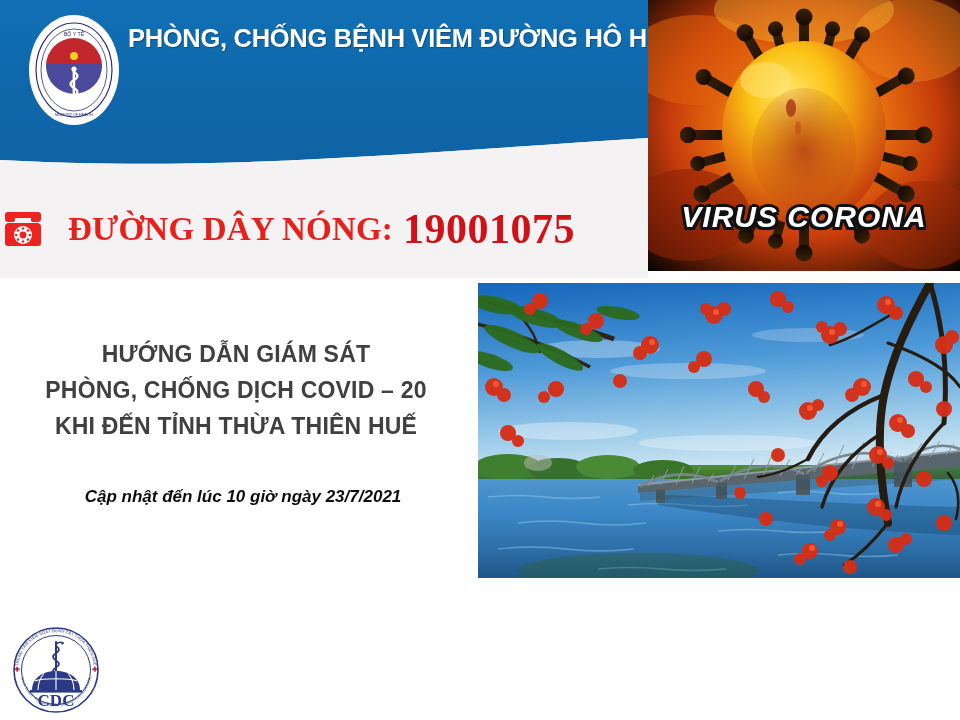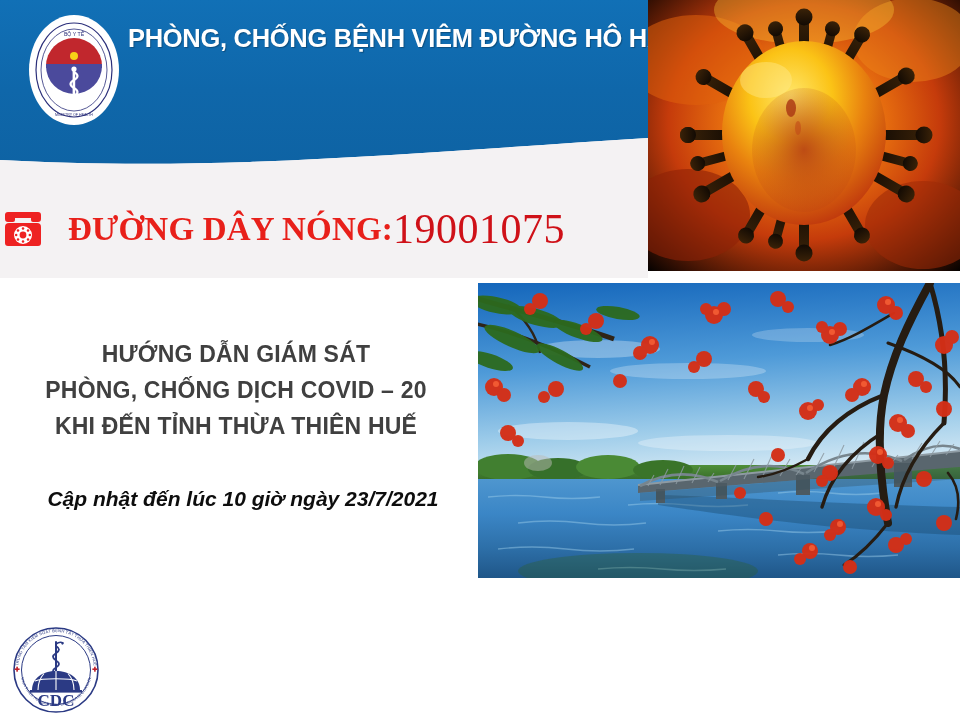--- a/index.html
+++ b/index.html
@@ -90,23 +90,24 @@
   #hotline-label {
     font-family: "Liberation Serif", serif;
     font-weight: bold;
     font-size: 33px;
     color: #e8201a;
     letter-spacing: 0.2px;
     white-space: nowrap;
   }
   #hotline-number {
     font-family: "Liberation Serif", serif;
-    font-weight: normal;
+    font-weight: bold;
     font-size: 42px;
     color: #cf1118;
+    margin-left: 10px;
     letter-spacing: 0.5px;
     white-space: nowrap;
   }
 
   
   #virus-photo {
     position: absolute;
     left: 648px; top: 0;
     width: 312px; height: 271px;
     overflow: hidden;
@@ -157,21 +158,21 @@
     white-space: nowrap;
   }
   #update-note {
     position: absolute;
     left: 14px; top: 487px;
     width: 458px;
     text-align: center;
     color: #0d0d0d;
     font-weight: bold;
     font-style: italic;
-    font-size: 21px;
+    font-size: 17px;
     white-space: nowrap;
   }
 
   
   #cdc-logo {
     position: absolute;
     left: 6px; top: 620px;
     width: 100px; height: 96px;
   }
   #cdc-logo svg { display: block; }
@@ -357,20 +358,21 @@
           </g>
       </g>
     </g>
 
     <ellipse cx="156" cy="133" rx="82" ry="92" fill="url(#bodyGrad)"></ellipse>
     <ellipse cx="156" cy="150" rx="52" ry="62" fill="url(#coreGrad)"></ellipse>
     <ellipse cx="143" cy="108" rx="5" ry="9" fill="#a93512" opacity="0.8"></ellipse>
     <ellipse cx="150" cy="128" rx="3" ry="7" fill="#c24a18" opacity="0.6"></ellipse>
     <ellipse cx="118" cy="80" rx="26" ry="18" fill="#ffe98a" opacity="0.45"></ellipse>
   </svg>
+  <div id="virus-caption">VIRUS CORONA</div>
 </div>
 
 <div id="hue-photo">
   <svg width="482" height="295" viewBox="0 0 482 295">
     <defs>
       <linearGradient id="skyG" x1="0" y1="0" x2="0.15" y2="1">
         <stop offset="0%" stop-color="#1466bb"></stop>
         <stop offset="45%" stop-color="#4e9ad8"></stop>
         <stop offset="80%" stop-color="#9fcdea"></stop>
         <stop offset="100%" stop-color="#cfe6f3"></stop>

